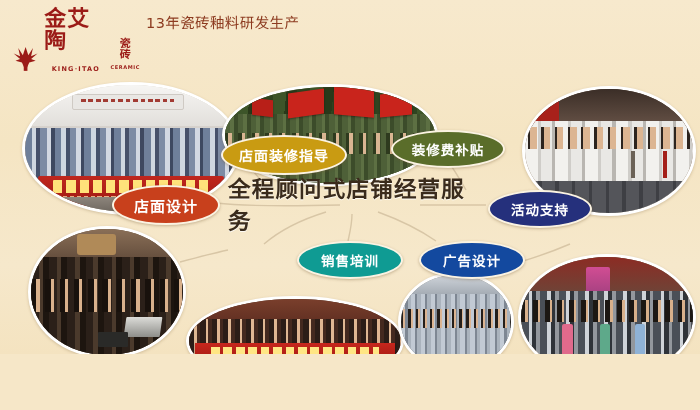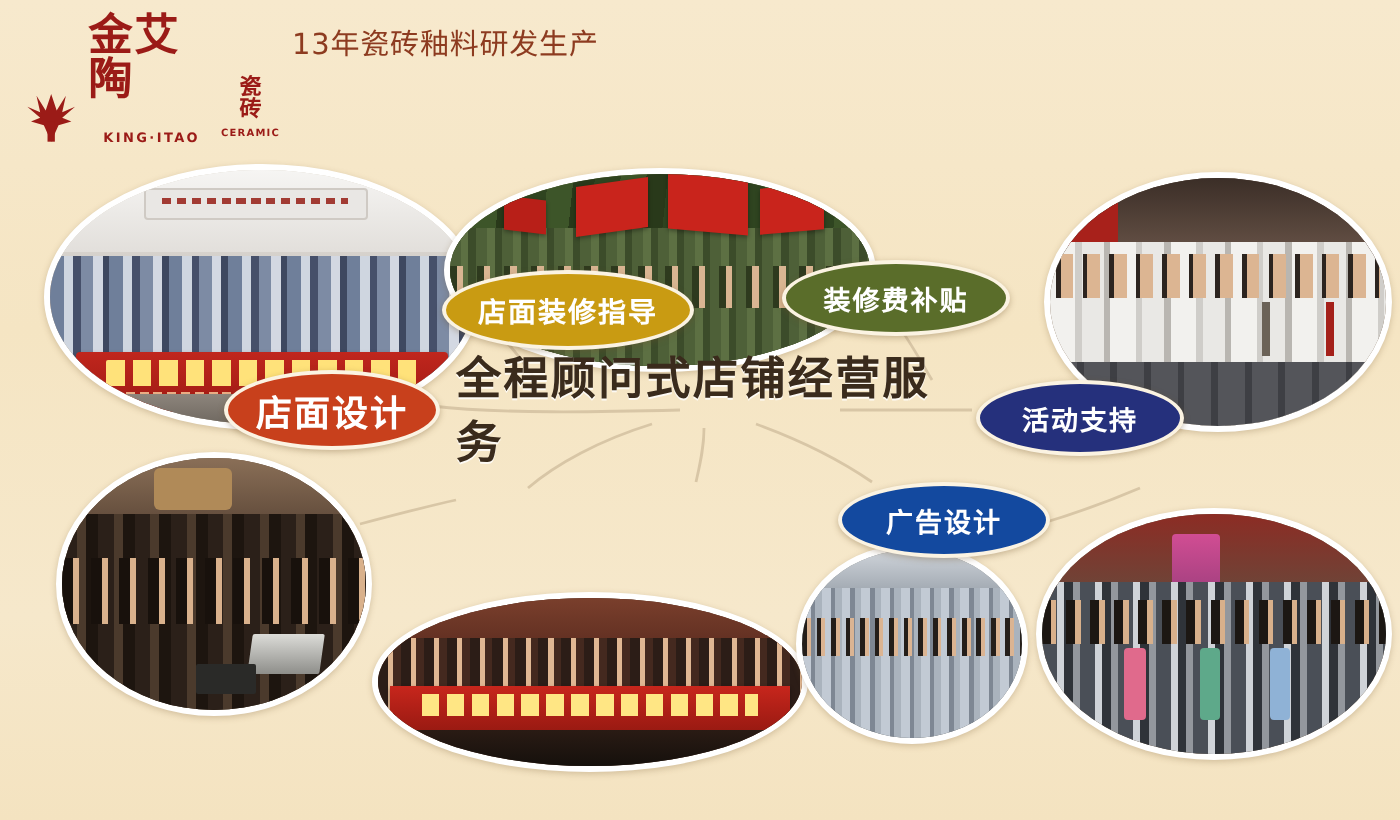--- a/index.html
+++ b/index.html
@@ -3,21 +3,21 @@
 <meta charset="utf-8">
 <title>金艾陶 - 全程顾问式店铺经营服务</title>
 <style>
   html,body{margin:0;padding:0;}
   body{
     width:700px;height:410px;overflow:hidden;
     font-family:"DejaVu Sans","Liberation Sans",sans-serif;
     background:#f6e7c8;
   }
   .banner{
-    position:relative;width:700px;height:410px;overflow:hidden;
+    position:relative;width:700px;height:354px;overflow:hidden;
     background:linear-gradient(180deg,#f7e9cd 0%,#f5e5c3 40%,#f6e8cb 75%,#f4e3c0 100%);
   }
 
   
   .header{position:absolute;left:0;top:0;width:700px;height:72px;}
   .logo-block{position:absolute;left:10px;top:8px;width:130px;height:56px;}
   .logo-row{position:absolute;left:0;top:0;display:flex;align-items:flex-end;}
   .logo-mark{width:34px;height:30px;margin-right:3px;}
   .logo-chars{
     font-family:"DejaVu Sans","Liberation Sans",sans-serif;
@@ -189,21 +189,21 @@
 
   
   .pill{
     position:absolute;border-radius:50%/50%;
     display:flex;align-items:center;justify-content:center;
     color:#ffffff;font-weight:bold;letter-spacing:1px;
     border:2px solid #fbf3e2;
     box-shadow:0 1px 3px rgba(110,80,40,.35);
     white-space:nowrap;
   }
-  .pill-shop-design {left:112px;top:185px;width:104px;height:36px;font-size:18px;background:#c8401c;}
+  .pill-shop-design {left:112px;top:185px;width:104px;height:36px;font-size:15px;background:#c8401c;}
   .pill-decor-guide {left:221px;top:135px;width:122px;height:36px;font-size:14px;background:#c99b12;}
   .pill-decor-subsidy{left:391px;top:130px;width:110px;height:34px;font-size:13.5px;background:#5a6d2a;}
   .pill-event-support{left:488px;top:190px;width:100px;height:34px;font-size:13.5px;background:#25307c;}
   .pill-marketing    {left:176px;top:241px;width:104px;height:34px;font-size:13.5px;background:#4a2a16;}
   .pill-sales-train  {left:297px;top:241px;width:102px;height:34px;font-size:13.5px;background:#0f9b93;}
   .pill-ad-design    {left:419px;top:241px;width:102px;height:34px;font-size:13.5px;background:#13499f;}
 
   
   .main-title{
     position:absolute;left:228px;top:188px;width:258px;height:30px;
@@ -329,17 +329,18 @@
       <div class="colorshirt c2"></div>
       <div class="colorshirt c3"></div>
       <div class="heads"></div>
     </div>
   </div>
 
   <div class="pill pill-decor-guide">店面装修指导</div>
   <div class="pill pill-decor-subsidy">装修费补贴</div>
   <div class="pill pill-shop-design">店面设计</div>
   <div class="pill pill-event-support">活动支持</div>
+  <div class="pill pill-sales-train">销售培训</div>
   <div class="pill pill-ad-design">广告设计</div>
 
   <div class="main-title">全程顾问式店铺经营服务</div>
 
 </div>
 
 </body></html>

